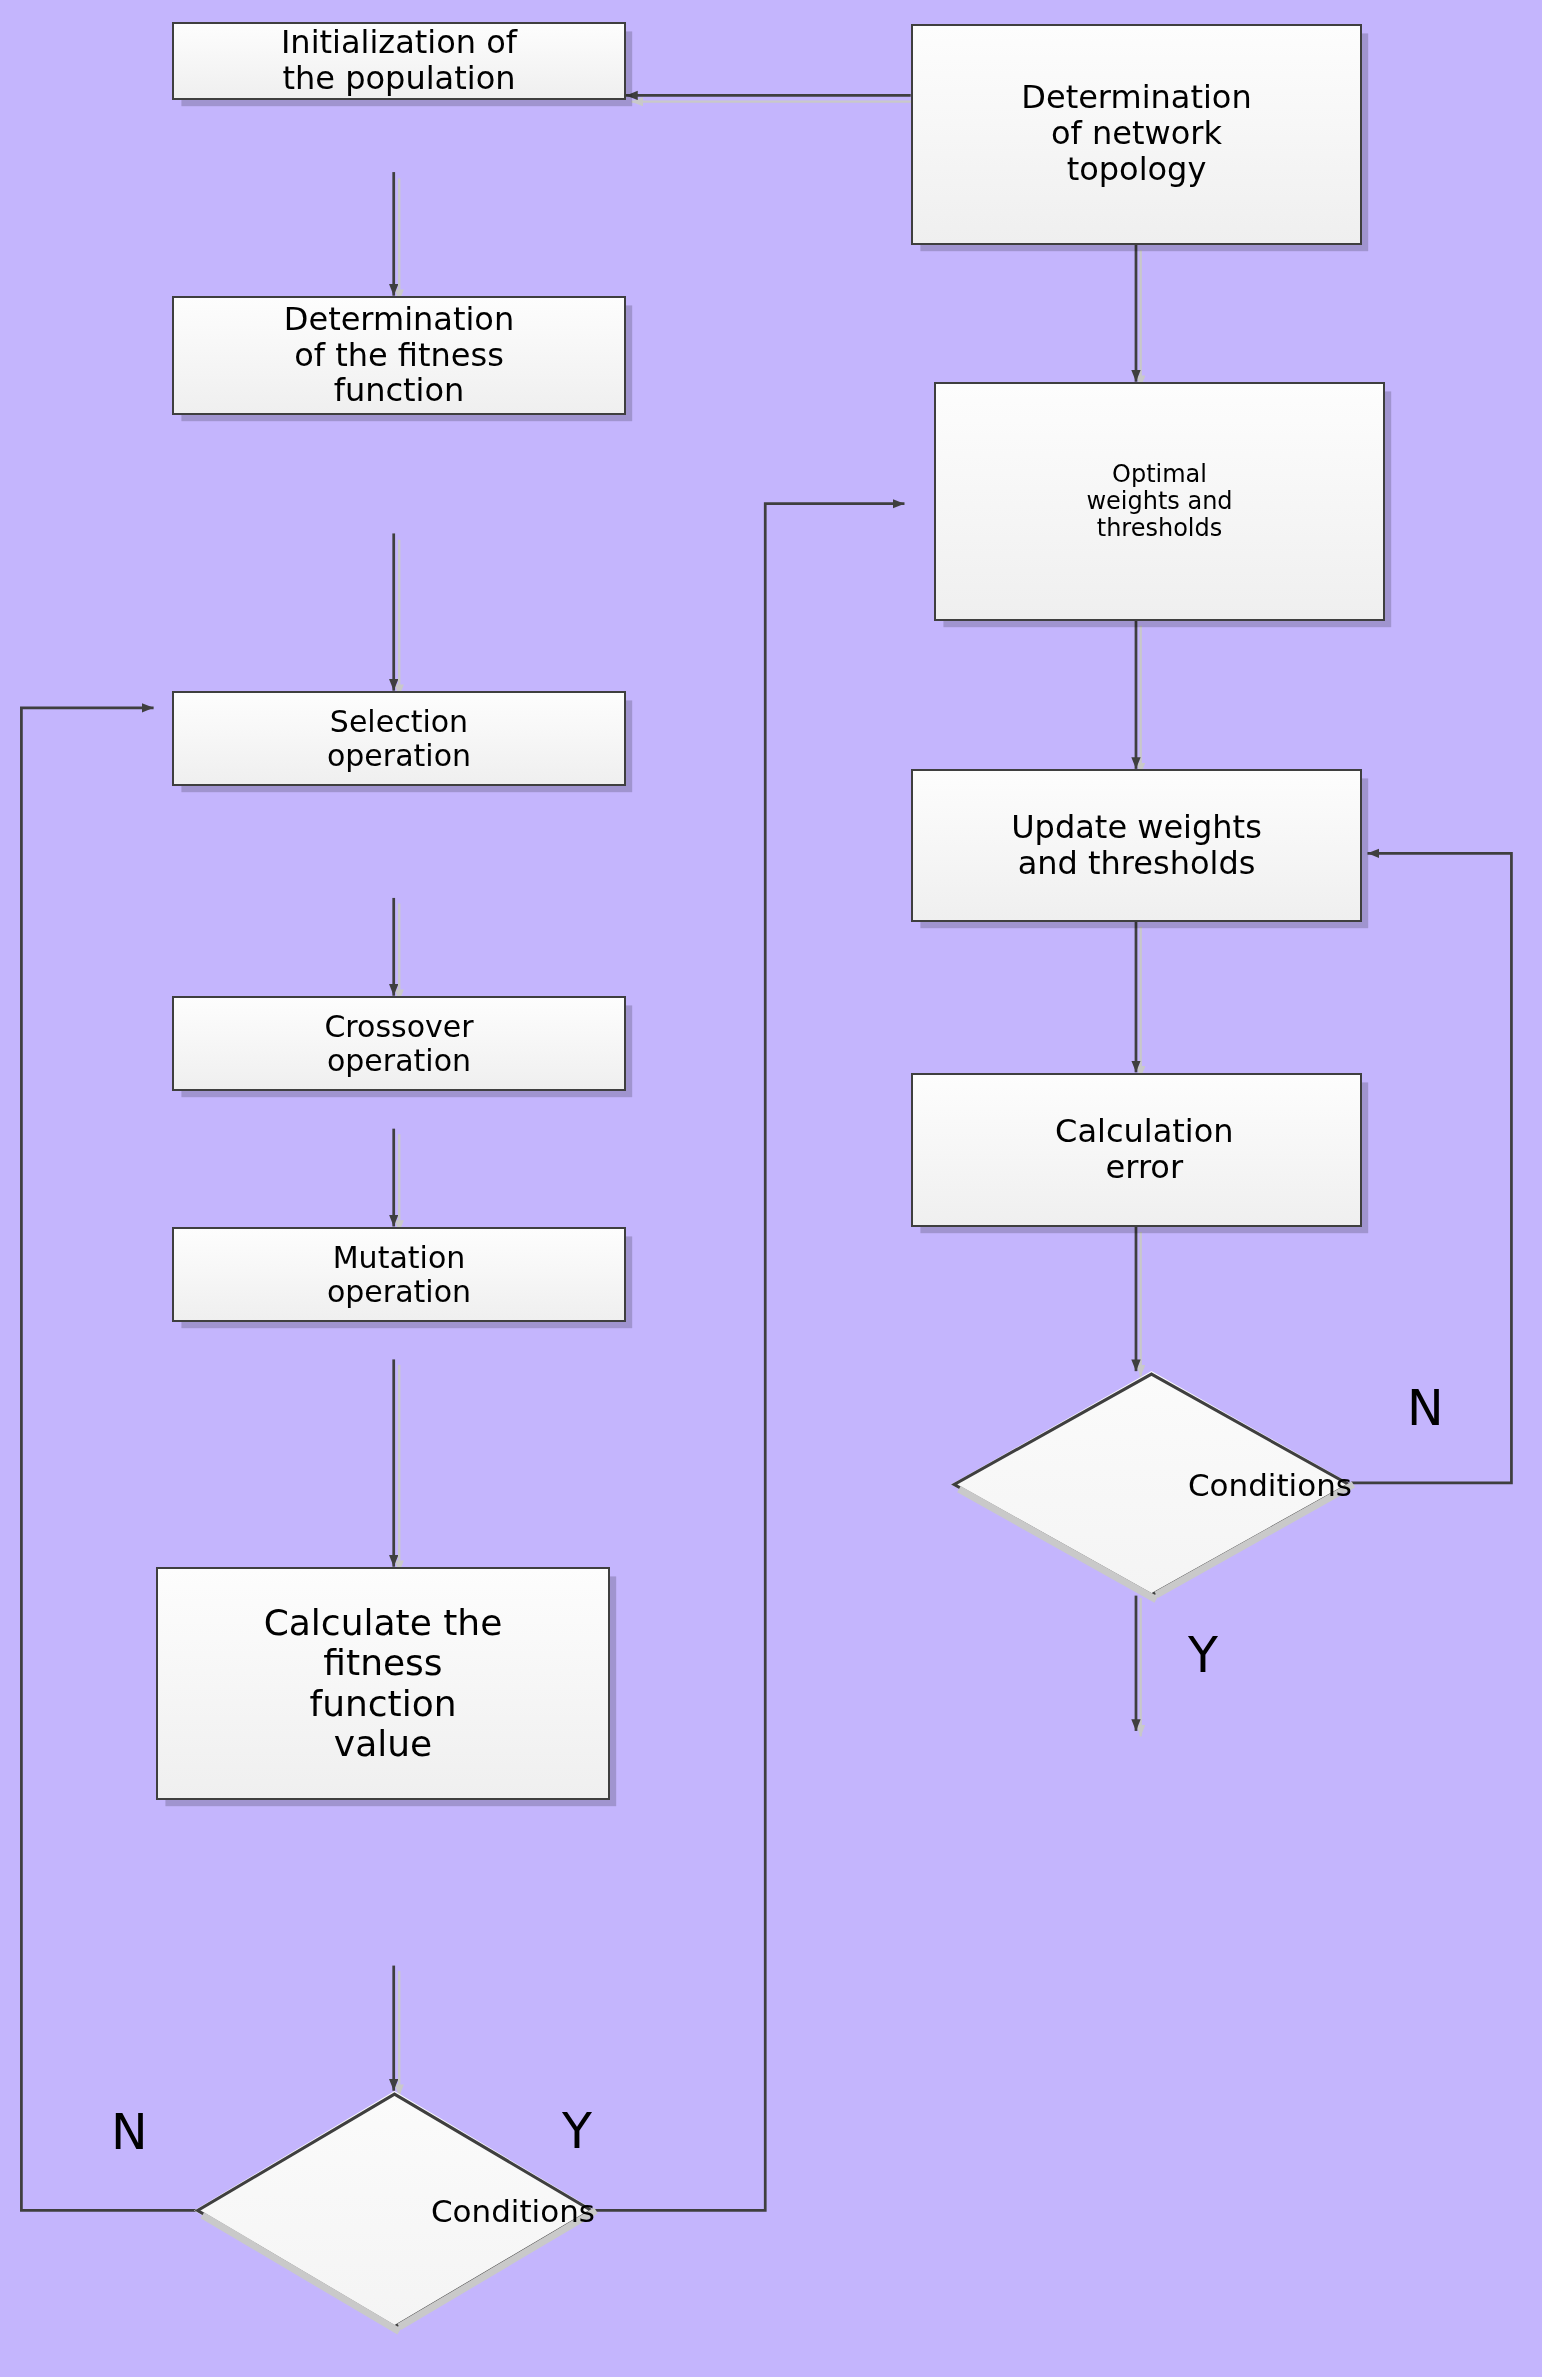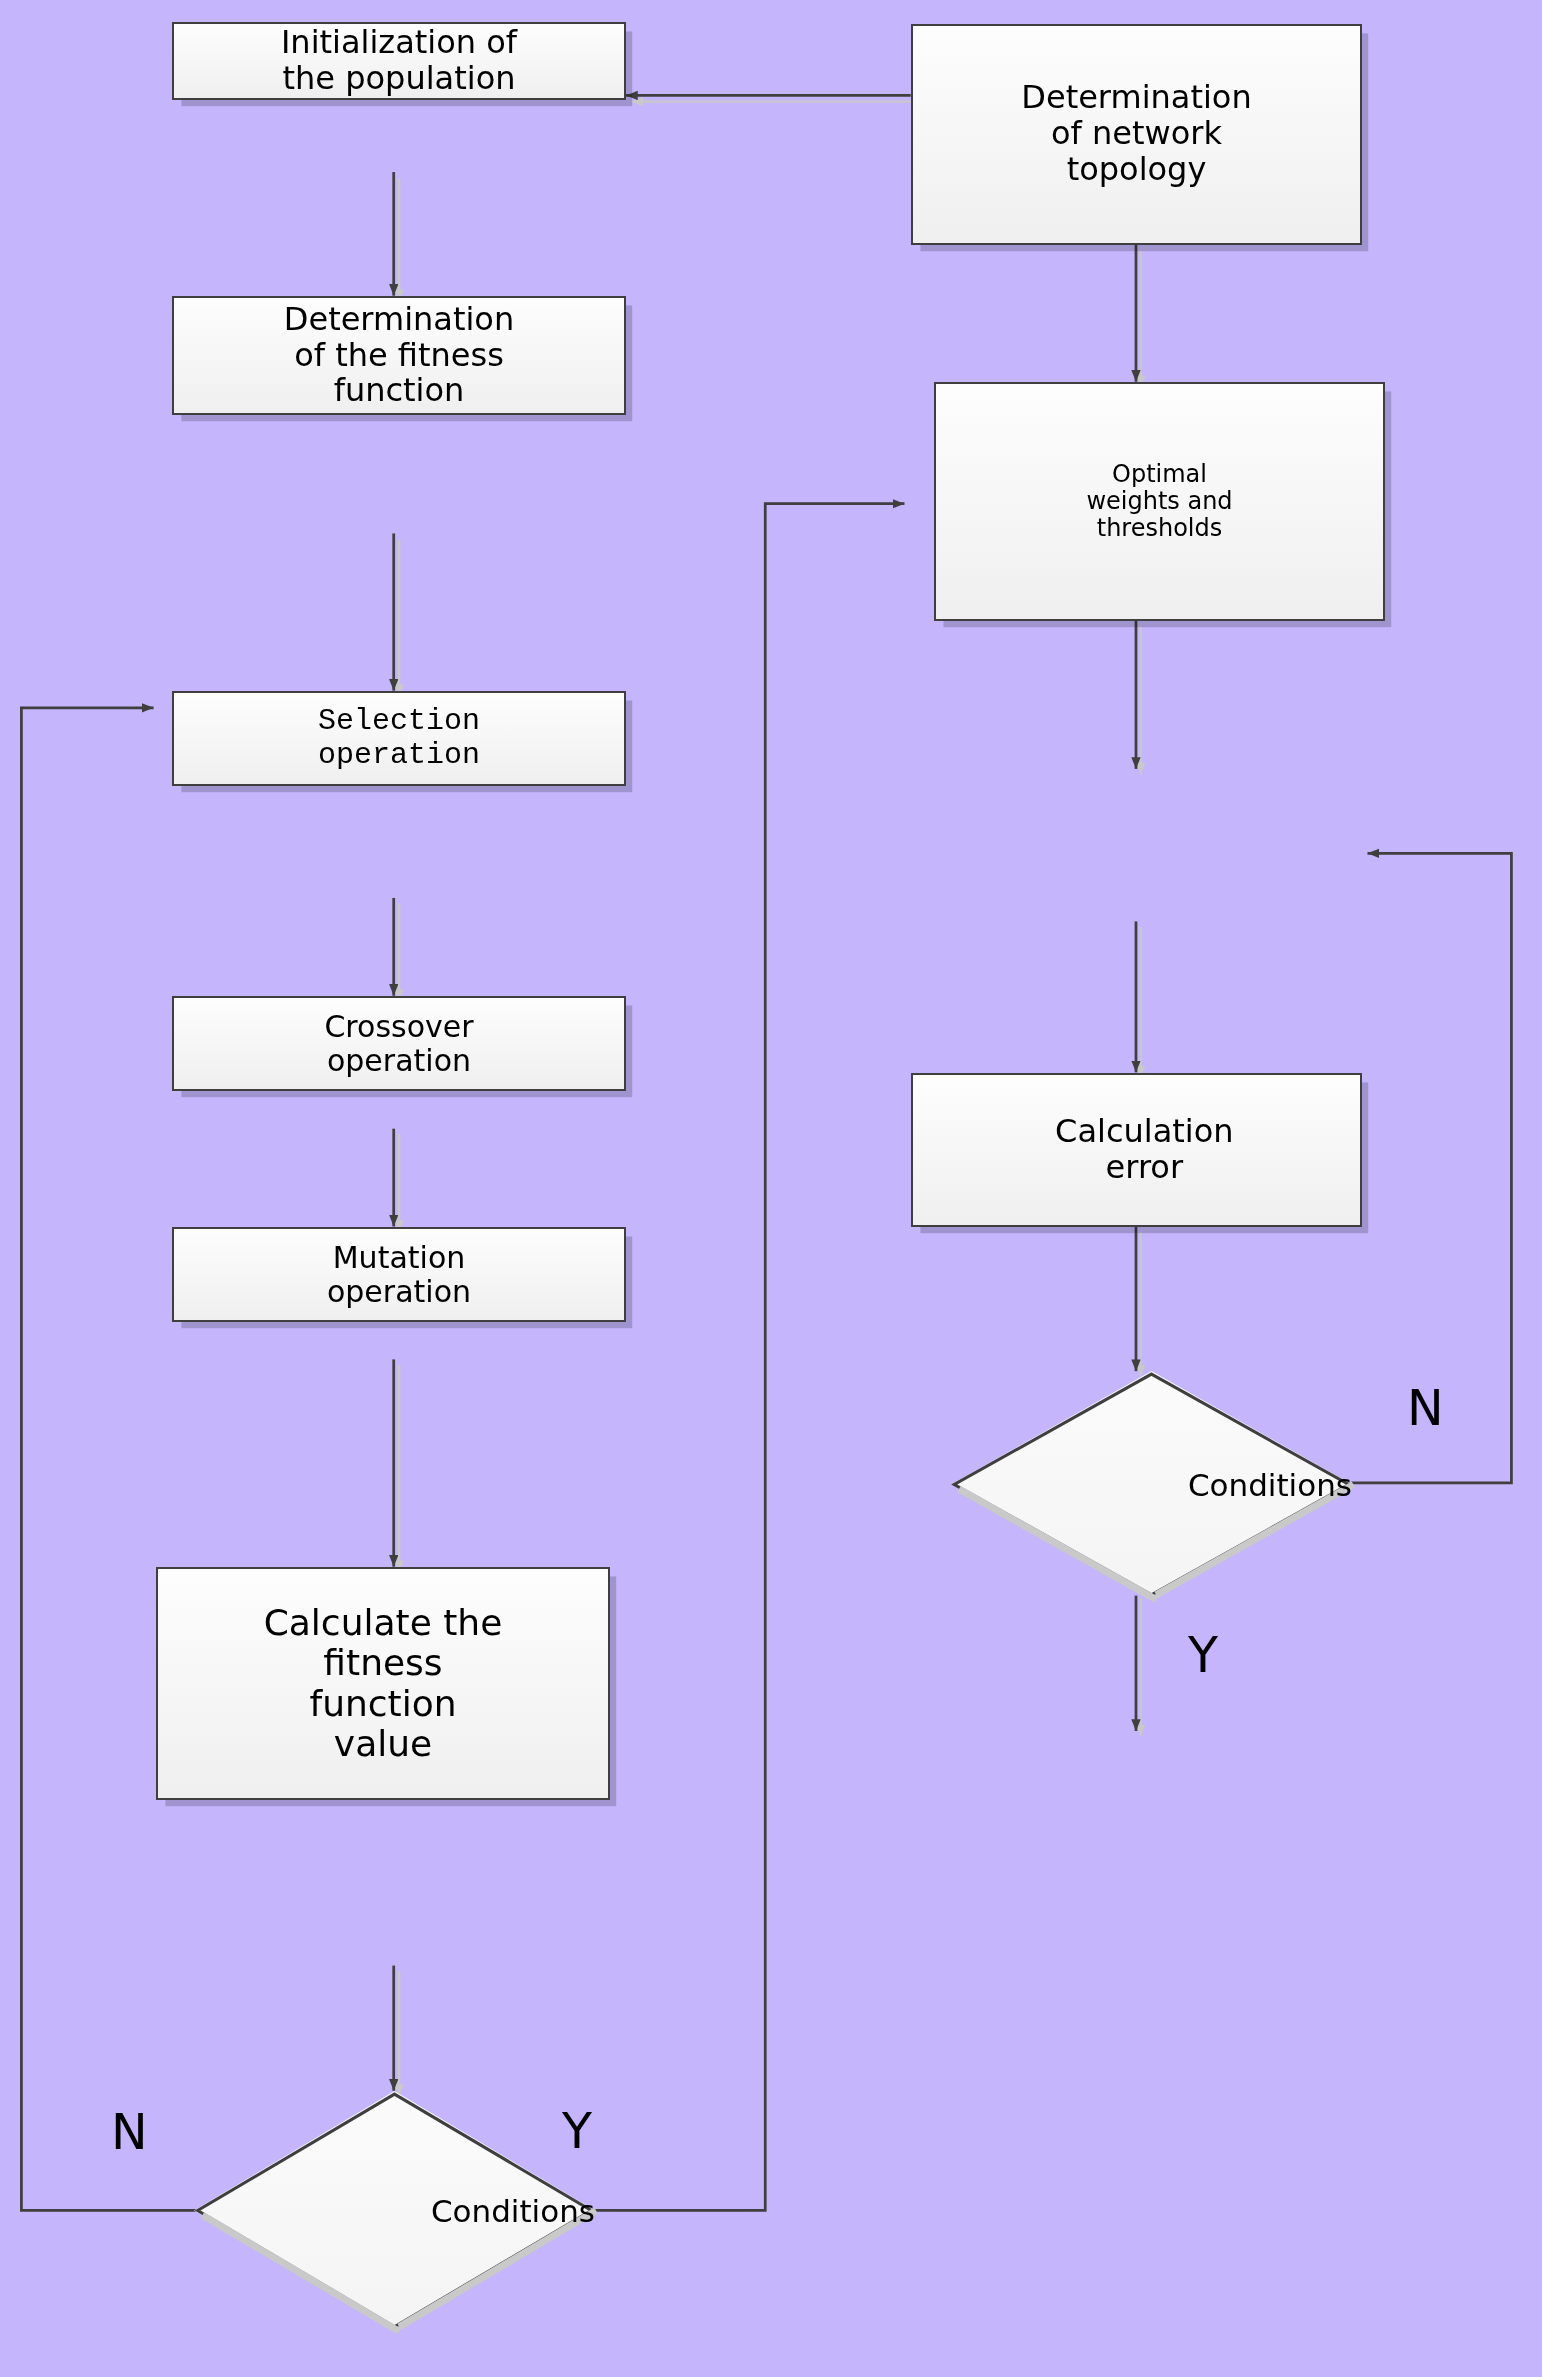--- a/index.html
+++ b/index.html
@@ -94,21 +94,21 @@
   </svg>
 
   <div class="node" style="left:172px;top:22px;width:454px;height:78px;font-size:32px;">
     <span>Initialization of<br>the population</span>
   </div>
 
   <div class="node" style="left:172px;top:296px;width:454px;height:119px;font-size:32px;">
     <span>Determination<br>of the fitness<br>function</span>
   </div>
 
-  <div class="node" style="left:172px;top:691px;width:454px;height:95px;font-size:30px;font-family:Liberation Mono, monospace;">
+  <div class="node" style="left:172px;top:691px;width:454px;height:95px;font-size:30px;">
     <span>Selection<br>operation</span>
   </div>
 
   <div class="node" style="left:172px;top:996px;width:454px;height:95px;font-size:30px;">
     <span>Crossover<br>operation</span>
   </div>
 
   <div class="node" style="left:172px;top:1227px;width:454px;height:95px;font-size:30px;">
     <span>Mutation<br>operation</span>
   </div>
@@ -130,20 +130,23 @@
   </div>
 
   <div class="node" style="left:911px;top:23.5px;width:451px;height:221px;font-size:32px;">
     <span>Determination<br>of network<br>topology</span>
   </div>
 
   <div class="node" style="left:934px;top:382px;width:451px;height:239px;font-size:24px;">
     <span>Optimal<br>weights and<br>thresholds</span>
   </div>
 
+  <div class="node" style="left:911px;top:769px;width:451px;height:153px;font-size:32px;">
+    <span>Update weights<br>and thresholds</span>
+  </div>
 
   <div class="node" style="left:911px;top:1073px;width:451px;height:154px;font-size:32px;padding-left:22px;">
     <span>Calculation<br>error</span>
   </div>
 
   <div class="diamond" style="left:951px;top:1371px;width:401px;height:227px;">
     <div class="dshape"></div>
     <svg width="401" height="227" viewBox="0 0 512 290">
       <polygon points="256,4 508,145 256,286 4,145" fill="none" stroke="#3f3f3f" stroke-width="4"></polygon>
       <polyline points="262,286 514,145" fill="none" stroke="#c9c9c9" stroke-width="9"></polyline>

